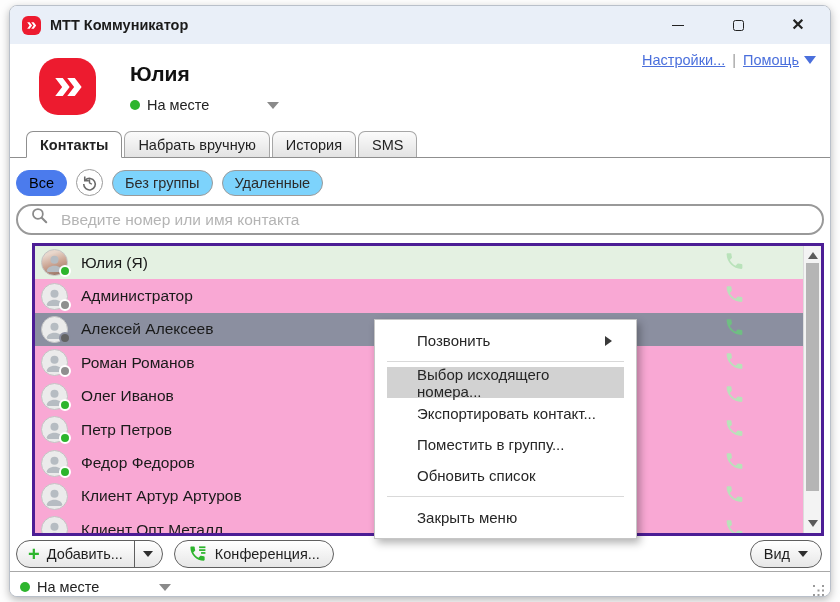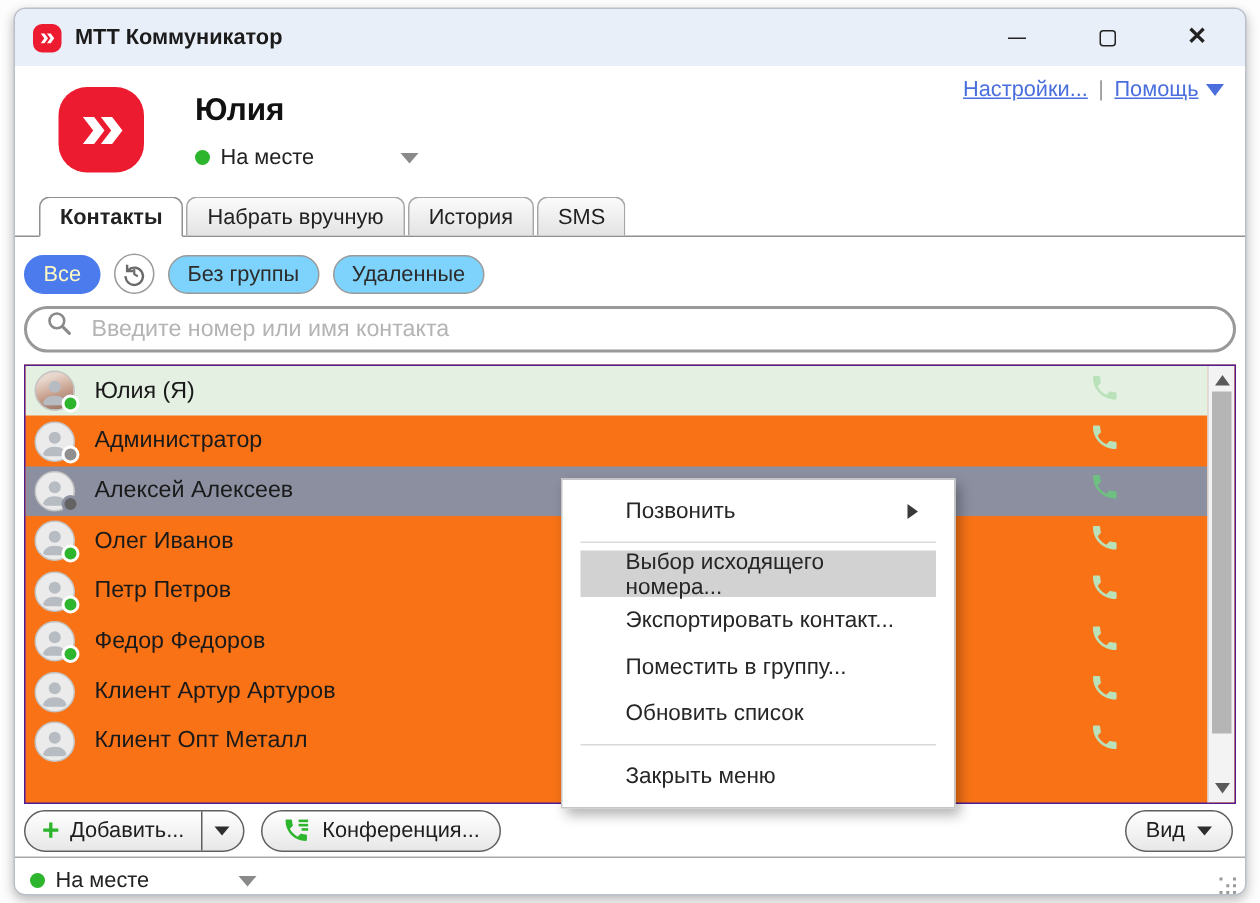--- a/index.html
+++ b/index.html
@@ -41,33 +41,33 @@
   .tabs{display:flex;align-items:flex-end;padding-left:16px;border-bottom:1px solid #8f8f8f;height:27px;flex:0 0 auto;}
   .tab{height:26px;display:flex;align-items:center;padding:0 13px;font-size:14.5px;color:#222;
     border:1px solid #a6a6a6;border-bottom:none;border-radius:7px 7px 0 0;
     background:linear-gradient(#fbfbfb,#e3e3e3);margin-right:2px;position:relative;cursor:default;}
   .tab.active{background:#fff;border-color:#8f8f8f;font-weight:bold;z-index:2;height:27px;margin-bottom:-1px;border-bottom:1px solid #fff;}
 
   
   .filters{display:flex;align-items:center;gap:9px;padding:11px 6px 6px 6px;flex:0 0 auto;}
   .pill{height:26px;display:flex;align-items:center;padding:0 12px;border-radius:13px;font-size:14.5px;
     border:1px solid #9a9a9a;background:#7dd3fc;color:#2c2c2c;cursor:default;}
-  .pill.primary{background:#4b7bed;border-color:#4b7bed;color:#fef9c3;}
+  .pill.primary{background:#4b7bed;border-color:#4b7bed;color:#000000;}
   .icon-btn{width:27px;height:27px;border:1px solid #9a9a9a;border-radius:50%;background:#fff;
     display:flex;align-items:center;justify-content:center;cursor:default;}
 
   
   .search{margin:2px 6px 0 6px;height:31px;border:2px solid #999;border-radius:16px;display:flex;
     padding:0 12px;background:#fff;flex:0 0 auto;}
   .search svg{flex:0 0 auto;margin-right:10px;}
   .search input{border:none;outline:none;flex:1;font-size:15.5px;color:#333;font-family:"Liberation Sans",sans-serif;background:transparent;}
   .search input::placeholder{color:#b4b4b4;}
 
   
-  .list-wrap{margin:8px 6px 0 6px;border:1px solid #4c1d95;height:293px;position:relative;overflow:hidden;background:#f97316;flex:0 0 auto;}
+  .list-wrap{margin:8px 6px 0 22px;border:3px solid #4c1d95;height:293px;position:relative;overflow:hidden;background:#f9a8d4;flex:0 0 auto;}
   .rows{position:absolute;inset:0 18px 0 0;}
   .row{height:33.4px;display:flex;align-items:center;padding-left:6px;position:relative;}
   .row.self{background:#e4f1e2;}
   .row.selected{background:#8b8fa0;}
   .avatar{width:27px;height:27px;border-radius:50%;background:#ebebeb;border:1px solid #c4c4c4;position:relative;flex:0 0 auto;overflow:visible;}
   .avatar svg{position:absolute;inset:1px;border-radius:50%;overflow:hidden;}
   .avatar.photo{background:linear-gradient(160deg,#e8d7cc 20%,#c9a18f 55%,#8d6b5c 100%);}
   .presence{position:absolute;right:-4px;bottom:-2px;width:12px;height:12px;border-radius:50%;border:2px solid #fff;display:none;}
   .presence.online{display:block;background:#2db52d;}
   .presence.offline{display:block;background:#8f8f8f;}
@@ -244,20 +244,35 @@
               <path fill="currentColor" d="M6.62 10.79c1.44 2.83 3.76 5.14 6.59 6.59l2.2-2.2c.27-.27.67-.36 1.02-.24 1.12.37 2.33.57 3.57.57.55 0 1 .45 1 1V20c0 .55-.45 1-1 1-9.39 0-17-7.61-17-17 0-.55.45-1 1-1h3.5c.55 0 1 .45 1 1 0 1.25.2 2.45.57 3.57.11.35.03.74-.25 1.02l-2.2 2.2z"></path>
             </svg>
     </span>
   </div>
         <div class="row">
     <span class="avatar">
       <svg viewBox="0 0 24 24">
               <circle cx="12" cy="9.2" r="4.2" fill="#b6bcc2"></circle>
               <path d="M3.5 22c.4-4.3 4-6.6 8.5-6.6s8.1 2.3 8.5 6.6z" fill="#b6bcc2"></path>
             </svg>
+      <span class="presence offline"></span>
+    </span>
+    <span class="cname">Роман Романов</span>
+    <span class="row-phone">
+      <svg width="21" height="21" viewBox="0 0 24 24">
+              <path fill="currentColor" d="M6.62 10.79c1.44 2.83 3.76 5.14 6.59 6.59l2.2-2.2c.27-.27.67-.36 1.02-.24 1.12.37 2.33.57 3.57.57.55 0 1 .45 1 1V20c0 .55-.45 1-1 1-9.39 0-17-7.61-17-17 0-.55.45-1 1-1h3.5c.55 0 1 .45 1 1 0 1.25.2 2.45.57 3.57.11.35.03.74-.25 1.02l-2.2 2.2z"></path>
+            </svg>
+    </span>
+  </div>
+        <div class="row">
+    <span class="avatar">
+      <svg viewBox="0 0 24 24">
+              <circle cx="12" cy="9.2" r="4.2" fill="#b6bcc2"></circle>
+              <path d="M3.5 22c.4-4.3 4-6.6 8.5-6.6s8.1 2.3 8.5 6.6z" fill="#b6bcc2"></path>
+            </svg>
       <span class="presence online"></span>
     </span>
     <span class="cname">Олег Иванов</span>
     <span class="row-phone">
       <svg width="21" height="21" viewBox="0 0 24 24">
               <path fill="currentColor" d="M6.62 10.79c1.44 2.83 3.76 5.14 6.59 6.59l2.2-2.2c.27-.27.67-.36 1.02-.24 1.12.37 2.33.57 3.57.57.55 0 1 .45 1 1V20c0 .55-.45 1-1 1-9.39 0-17-7.61-17-17 0-.55.45-1 1-1h3.5c.55 0 1 .45 1 1 0 1.25.2 2.45.57 3.57.11.35.03.74-.25 1.02l-2.2 2.2z"></path>
             </svg>
     </span>
   </div>
         <div class="row">

